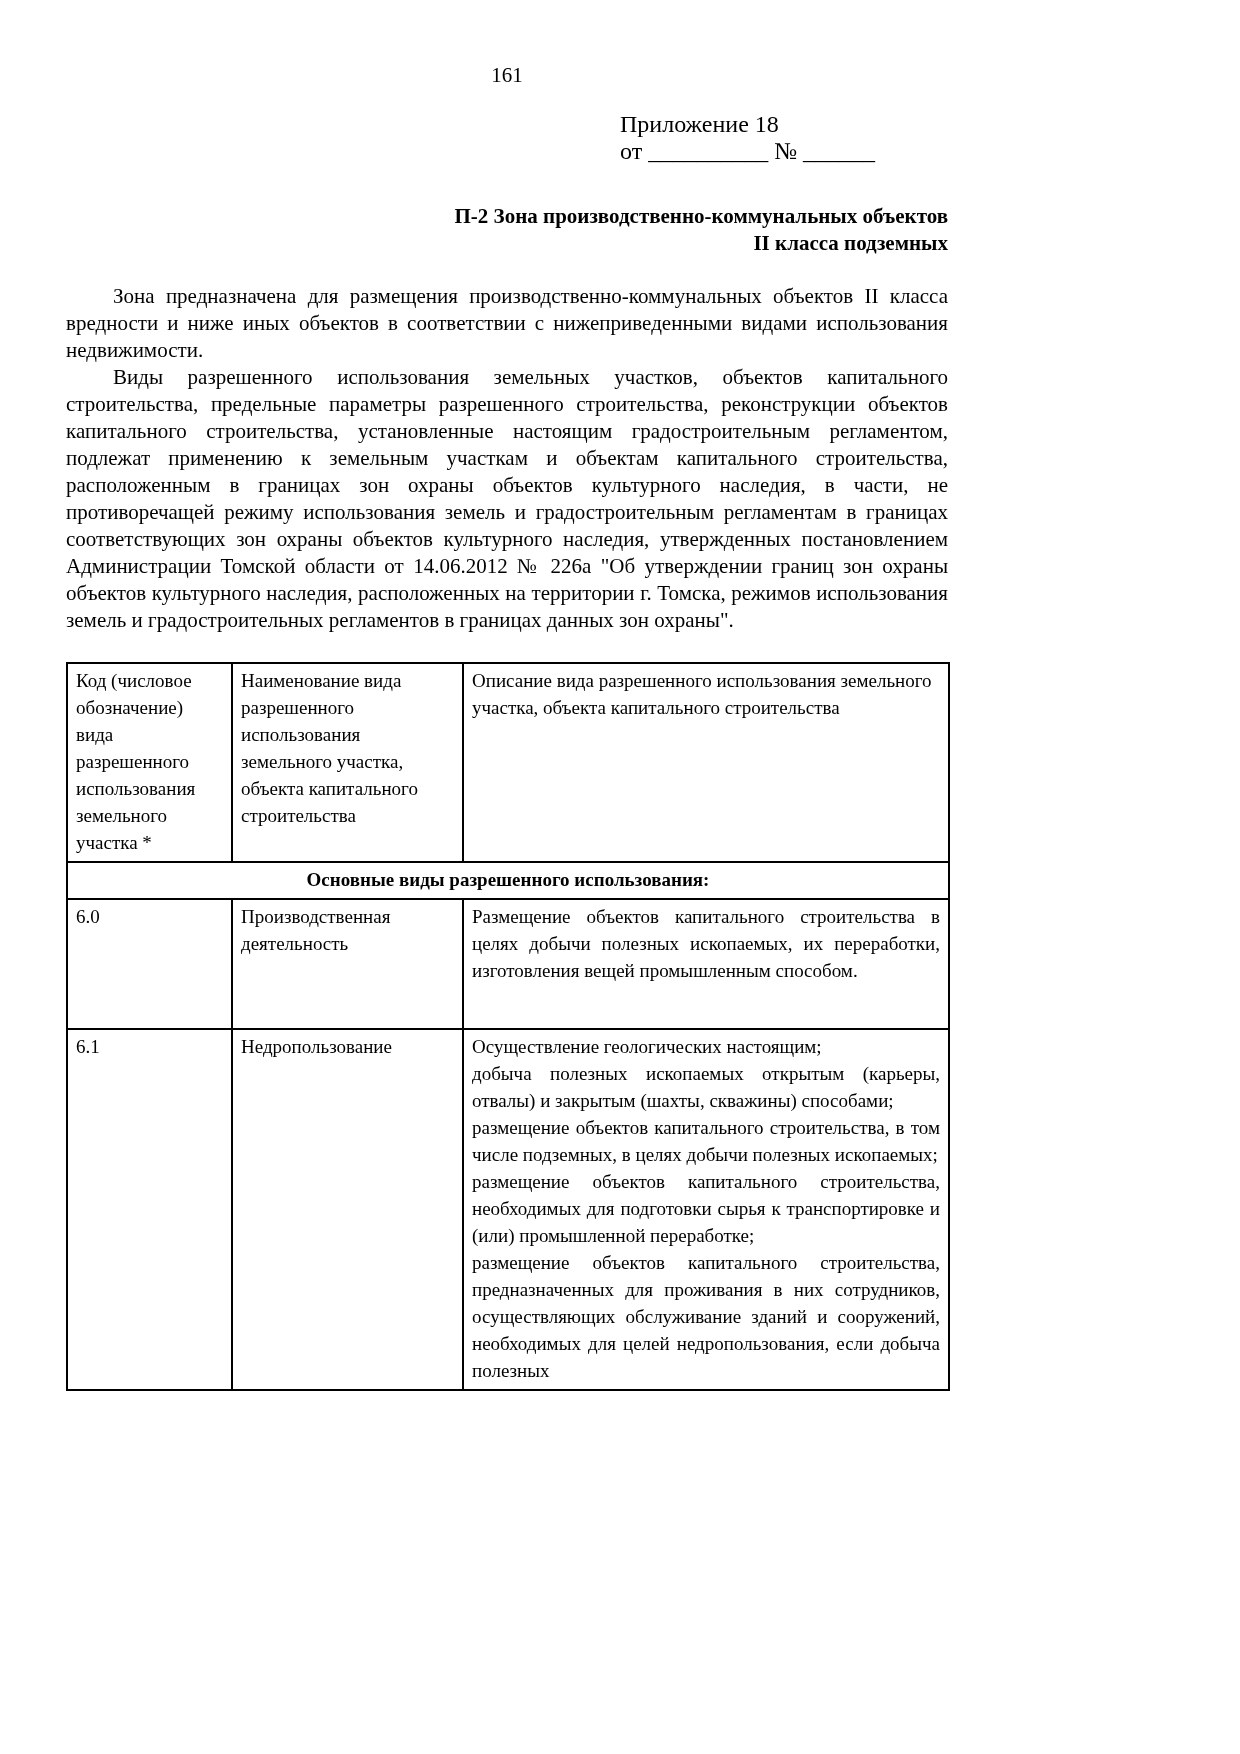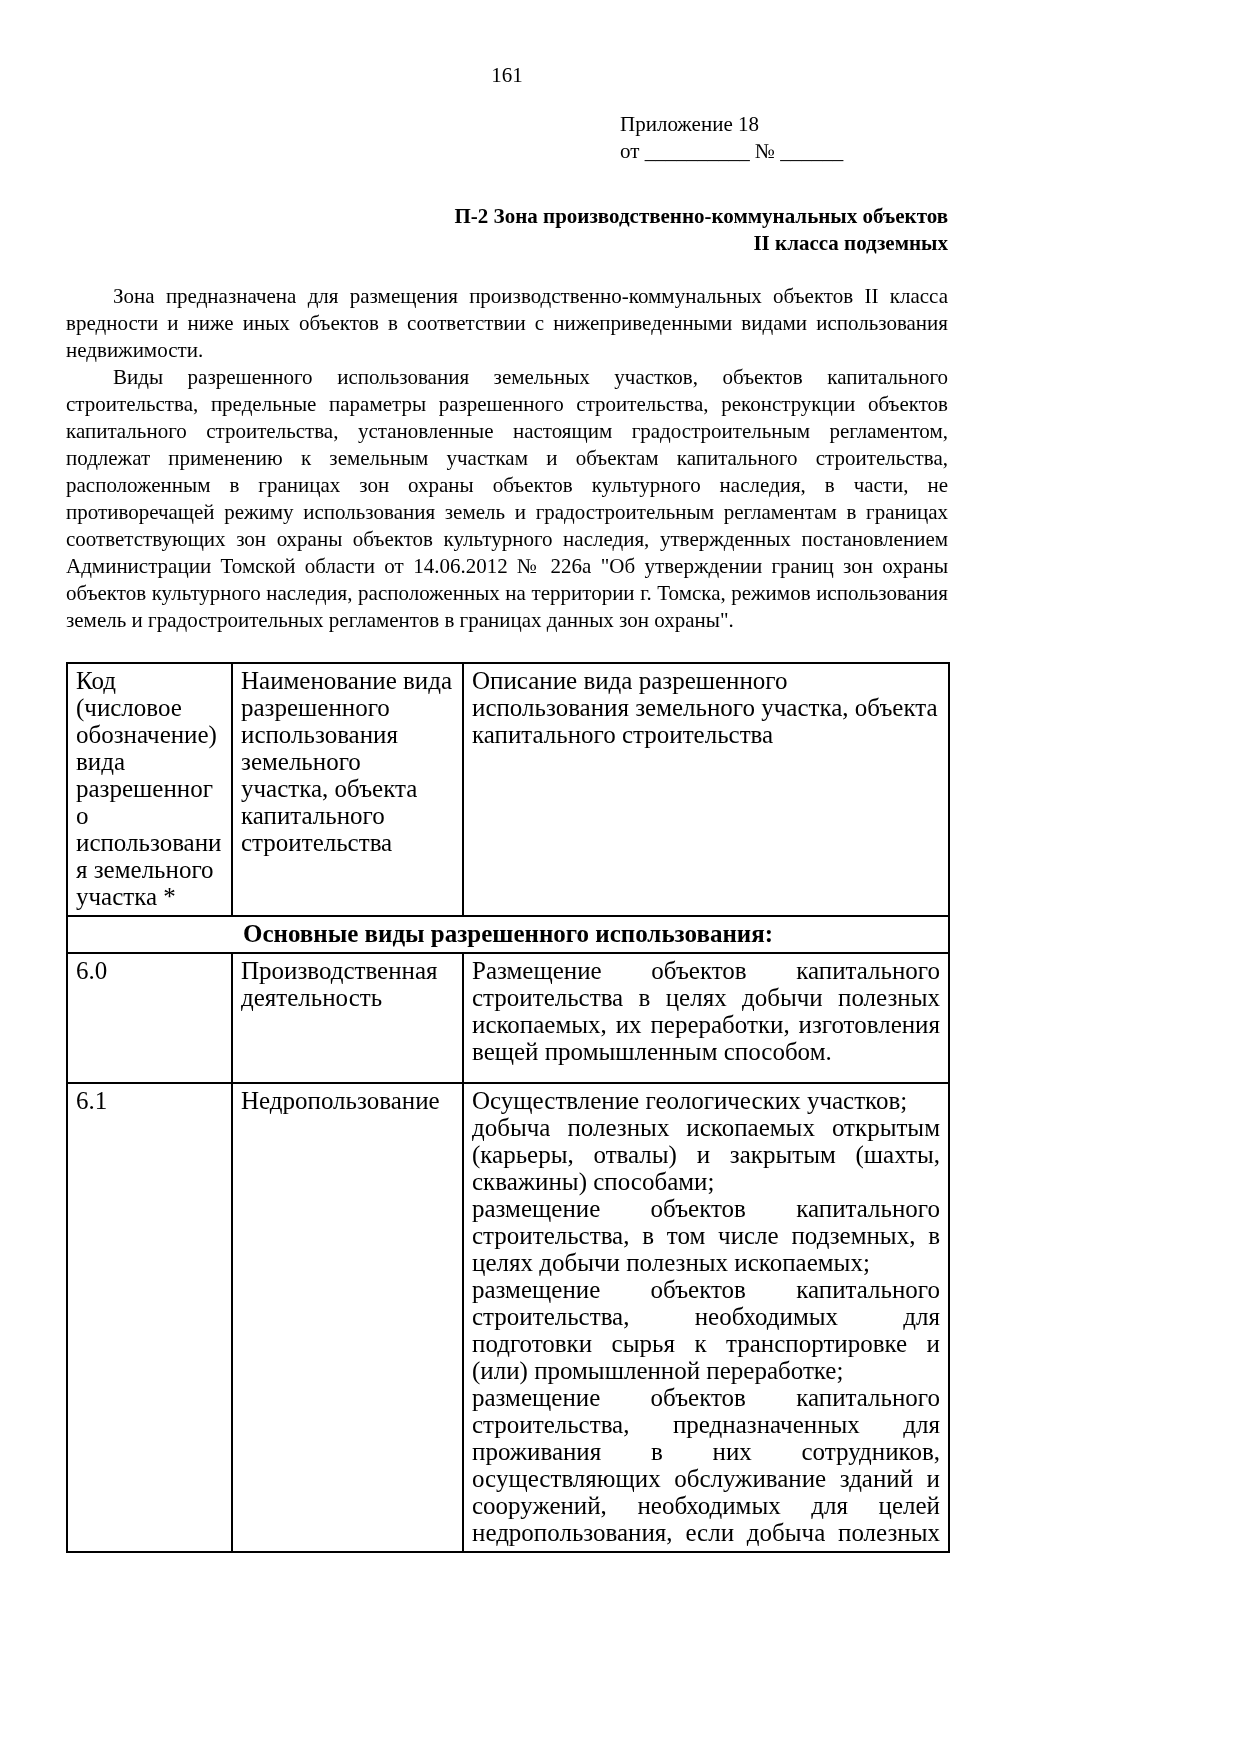--- a/index.html
+++ b/index.html
@@ -17,21 +17,21 @@
     padding: 62px 292px 40px 66px;
   }
   .page-number {
     text-align: center;
     font-size: 21px;
     line-height: 27px;
     margin-bottom: 22px;
   }
   .appendix {
     margin-left: 554px;
-    font-size: 21px;
+    font-size: 24px;
     line-height: 27px;
   }
   .doc-title {
     margin-top: 38px;
     text-align: right;
     font-weight: bold;
     font-size: 21px;
     line-height: 27px;
   }
   .para {
@@ -39,21 +39,21 @@
     line-height: 27px;
     text-align: justify;
     text-indent: 47px;
   }
   .para.first { margin-top: 26px; }
   table.land-use {
     margin-top: 28px;
     width: 882px;
     border-collapse: collapse;
     table-layout: fixed;
-    font-size: 25px;
+    font-size: 19px;
     line-height: 27px;
   }
   table.land-use td {
     border: 2px solid #000000;
     vertical-align: top;
     padding: 3px 8px 5px 8px;
     word-wrap: break-word;
   }
   col.c1 { width: 165px; }
   col.c2 { width: 231px; }
@@ -105,21 +105,21 @@
       </tr>
       <tr class="row-tall">
         <td>6.0</td>
         <td>Производственная деятельность</td>
         <td class="desc">Размещение объектов капитального строительства в целях добычи полезных ископаемых, их переработки, изготовления вещей промышленным способом.</td>
       </tr>
       <tr>
         <td>6.1</td>
         <td>Недропользование</td>
         <td>
-          <div class="clause">Осуществление геологических участков;</div>
+          <div class="clause">Осуществление геологических настоящим;</div>
           <div class="clause">добыча полезных ископаемых открытым (карьеры, отвалы) и закрытым (шахты, скважины) способами;</div>
           <div class="clause">размещение объектов капитального строительства, в том числе подземных, в целях добычи полезных ископаемых;</div>
           <div class="clause">размещение объектов капитального строительства, необходимых для подготовки сырья к транспортировке и (или) промышленной переработке;</div>
           <div class="clause justify-last">размещение объектов капитального строительства, предназначенных для проживания в них сотрудников, осуществляющих обслуживание зданий и сооружений, необходимых для целей недропользования, если добыча полезных</div>
         </td>
       </tr>
     </tbody>
   </table>
 
 </div>

